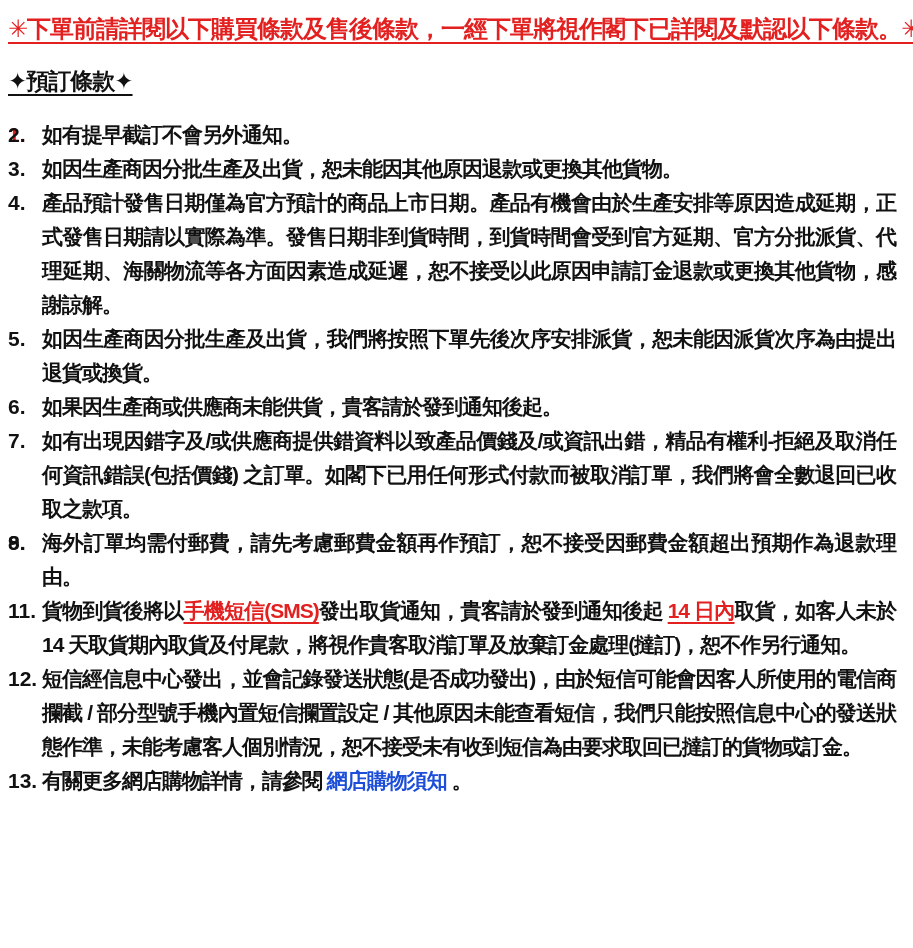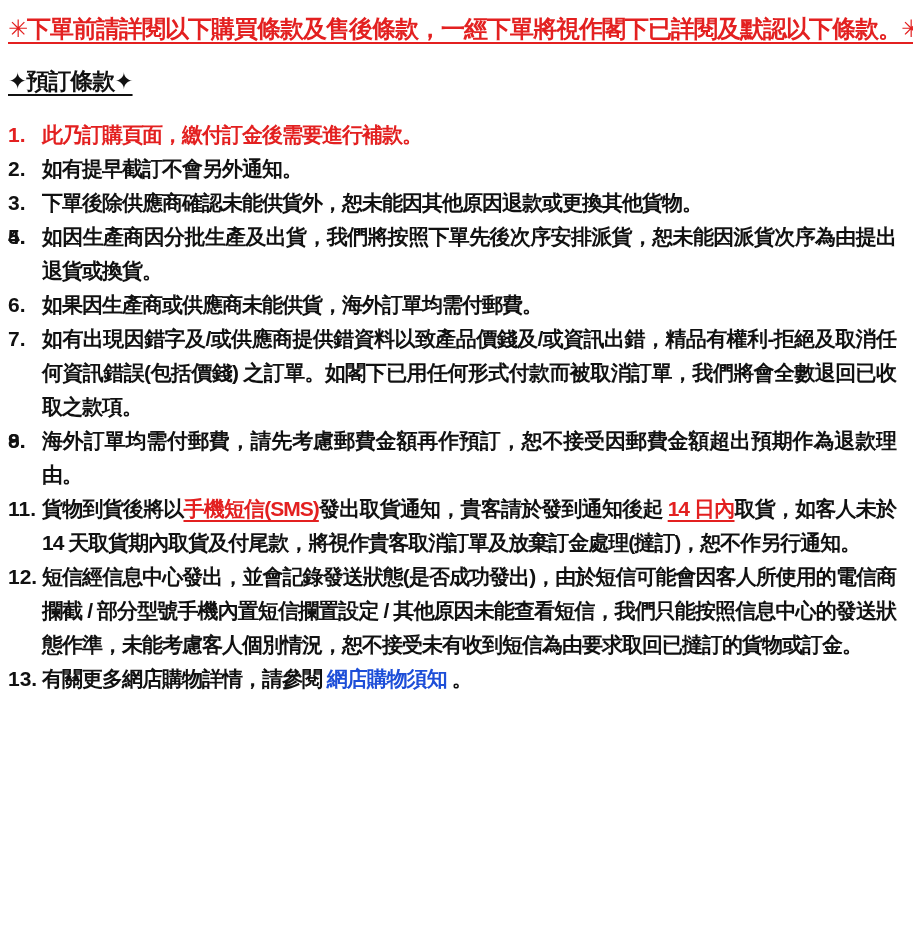--- a/index.html
+++ b/index.html
@@ -82,26 +82,26 @@
 <body>
 
 <div class="page">
   <p class="notice-header">✳下單前請詳閱以下購買條款及售後條款，一經下單將視作閣下已詳閱及默認以下條款。✳</p>
 
   <div>
     <span class="section-title">✦預訂條款✦</span>
   </div>
 
   <ol class="terms">
-      <li class="red-item"><span class="num">1.</span><span>此乃訂購頁面，繳付訂金後需要進行補款。</span></li>
+      <li class="red-item"><span class="num">1.</span></li>
       <li><span class="num">2.</span><span>如有提早截訂不會另外通知。</span></li>
-      <li><span class="num">3.</span><span>下單後除供應商確認未能供貨外，恕未能因其他原因退款或更換其他貨物。</span></li>
-      <li><span class="num">4.</span></li>
+      <li><span class="num">3.</span><span>如因生產商因分批生產及出貨，恕未能因其他原因退款或更換其他貨物。</span></li>
+      <li><span class="num">4.</span><span>產品預計發售日期僅為官方預計的商品上市日期。產品有機會由於生產安排等原因造成延期，正式發售日期請以實際為準。發售日期非到貨時間，到貨時間會受到官方延期、官方分批派貨、代理延期、海關物流等各方面因素造成延遲，恕不接受以此原因申請訂金退款或更換其他貨物，感謝諒解。</span></li>
       <li><span class="num">5.</span><span>如因生產商因分批生產及出貨，我們將按照下單先後次序安排派貨，恕未能因派貨次序為由提出退貨或換貨。</span></li>
-      <li><span class="num">6.</span><span>如果因生產商或供應商未能供貨，海外訂單均需付郵費。</span></li>
+      <li><span class="num">6.</span><span>如果因生產商或供應商未能供貨，貴客請於發到通知後起。</span></li>
       <li><span class="num">7.</span><span>如有出現因錯字及/或供應商提供錯資料以致產品價錢及/或資訊出錯，精品有權利-拒絕及取消任何資訊錯誤(包括價錢) 之訂單。如閣下已用任何形式付款而被取消訂單，我們將會全數退回已收取之款項。</span></li>
       <li><span class="num">8.</span></li>
       <li><span class="num">9.</span><span>海外訂單均需付郵費，請先考慮郵費金額再作預訂，恕不接受因郵費金額超出預期作為退款理由。</span></li>
       <li><span class="num">11.</span><span>貨物到貨後將以</span><span class="seg-red-underline">手機短信(SMS)</span><span>發出取貨通知，貴客請於發到通知後起 </span><span class="seg-red-underline">14 日內</span><span>取貨，如客人未於 14 天取貨期內取貨及付尾款，將視作貴客取消訂單及放棄訂金處理(撻訂)，恕不作另行通知。</span></li>
       <li><span class="num">12.</span><span>短信經信息中心發出，並會記錄發送狀態(是否成功發出)，由於短信可能會因客人所使用的電信商攔截 / 部分型號手機內置短信攔置設定 / 其他原因未能查看短信，我們只能按照信息中心的發送狀態作準，未能考慮客人個別情況，恕不接受未有收到短信為由要求取回已撻訂的貨物或訂金。</span></li>
       <li><span class="num">13.</span><span>有關更多網店購物詳情，請參閱 </span><span class="seg-link">網店購物須知</span><span> 。</span></li>
     </ol>
 </div>
 
 </body></html>

